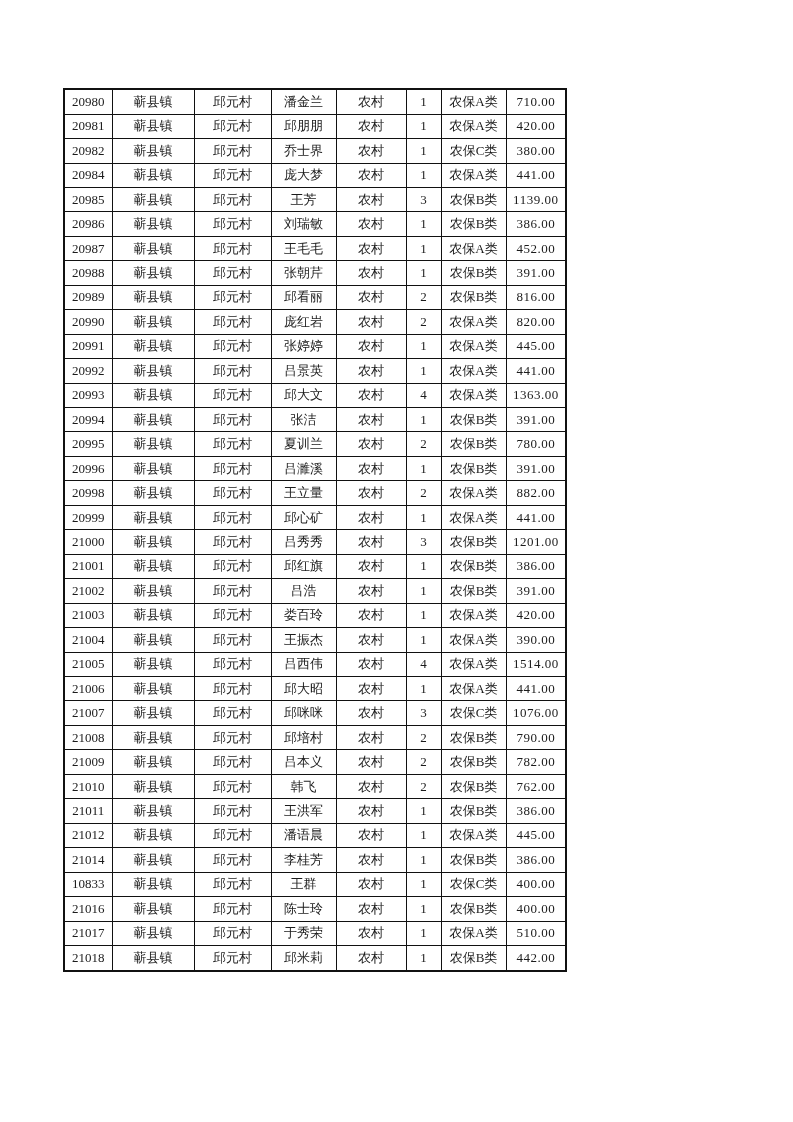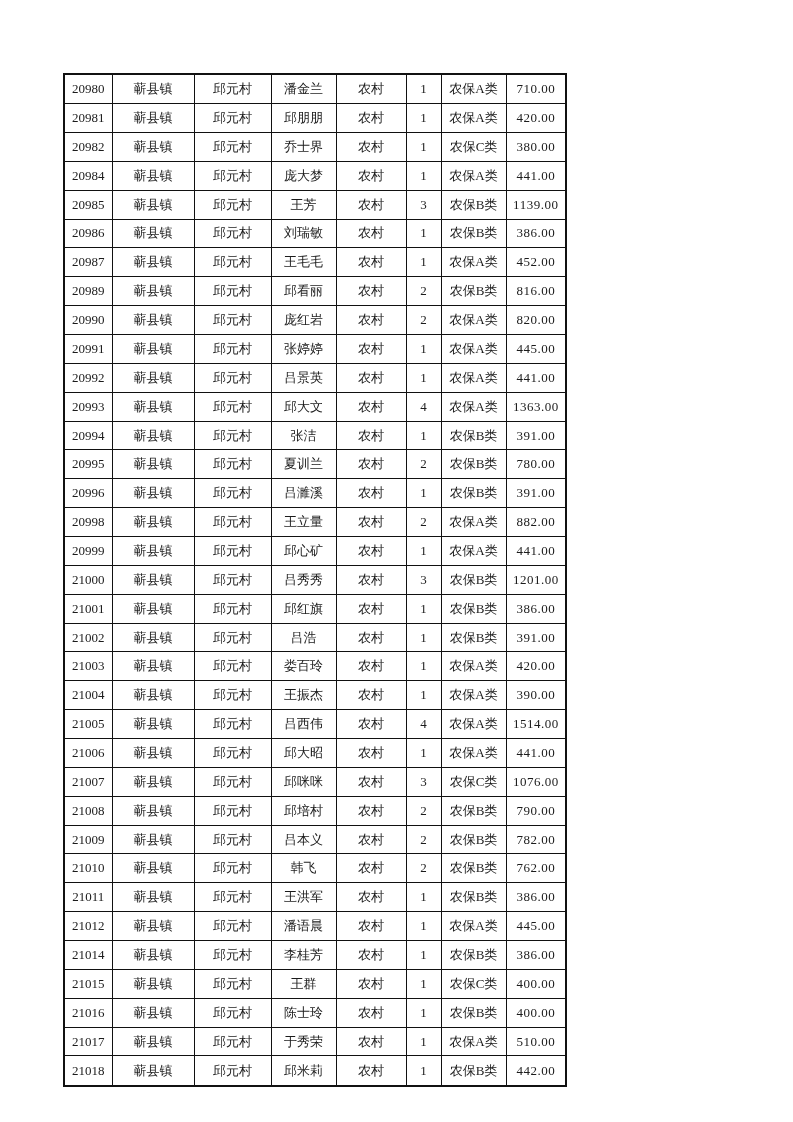--- a/index.html
+++ b/index.html
@@ -10,23 +10,23 @@
   .page {
     position: relative;
     width: 793px;
     height: 1122px;
     background: #ffffff;
     overflow: hidden;
   }
   table.records {
     position: absolute;
     left: 63px;
-    top: 73px;
+    top: 88px;
     width: 502px;
-    height: 1014px;
+    height: 884px;
     border-collapse: collapse;
     table-layout: fixed;
     border: 2px solid #111111;
   }
   table.records td {
     border: 1px solid #111111;
     text-align: center;
     vertical-align: middle;
     font-family: "Liberation Serif", "DejaVu Serif", serif;
     font-size: 13px;
@@ -119,20 +119,30 @@
           <td class="cell-id">20987</td>
           <td class="cell-town">蕲县镇</td>
           <td class="cell-village">邱元村</td>
           <td class="cell-name">王毛毛</td>
           <td class="cell-residence">农村</td>
           <td class="cell-count">1</td>
           <td class="cell-category">农保A类</td>
           <td class="cell-amount">452.00</td>
         </tr>
         <tr>
+          <td class="cell-id">20988</td>
+          <td class="cell-town">蕲县镇</td>
+          <td class="cell-village">邱元村</td>
+          <td class="cell-name">张朝芹</td>
+          <td class="cell-residence">农村</td>
+          <td class="cell-count">1</td>
+          <td class="cell-category">农保B类</td>
+          <td class="cell-amount">391.00</td>
+        </tr>
+        <tr>
           <td class="cell-id">20989</td>
           <td class="cell-town">蕲县镇</td>
           <td class="cell-village">邱元村</td>
           <td class="cell-name">邱看丽</td>
           <td class="cell-residence">农村</td>
           <td class="cell-count">2</td>
           <td class="cell-category">农保B类</td>
           <td class="cell-amount">816.00</td>
         </tr>
         <tr>
@@ -359,21 +369,21 @@
           <td class="cell-id">21014</td>
           <td class="cell-town">蕲县镇</td>
           <td class="cell-village">邱元村</td>
           <td class="cell-name">李桂芳</td>
           <td class="cell-residence">农村</td>
           <td class="cell-count">1</td>
           <td class="cell-category">农保B类</td>
           <td class="cell-amount">386.00</td>
         </tr>
         <tr>
-          <td class="cell-id">21015</td>
+          <td class="cell-id">10833</td>
           <td class="cell-town">蕲县镇</td>
           <td class="cell-village">邱元村</td>
           <td class="cell-name">王群</td>
           <td class="cell-residence">农村</td>
           <td class="cell-count">1</td>
           <td class="cell-category">农保C类</td>
           <td class="cell-amount">400.00</td>
         </tr>
         <tr>
           <td class="cell-id">21016</td>

